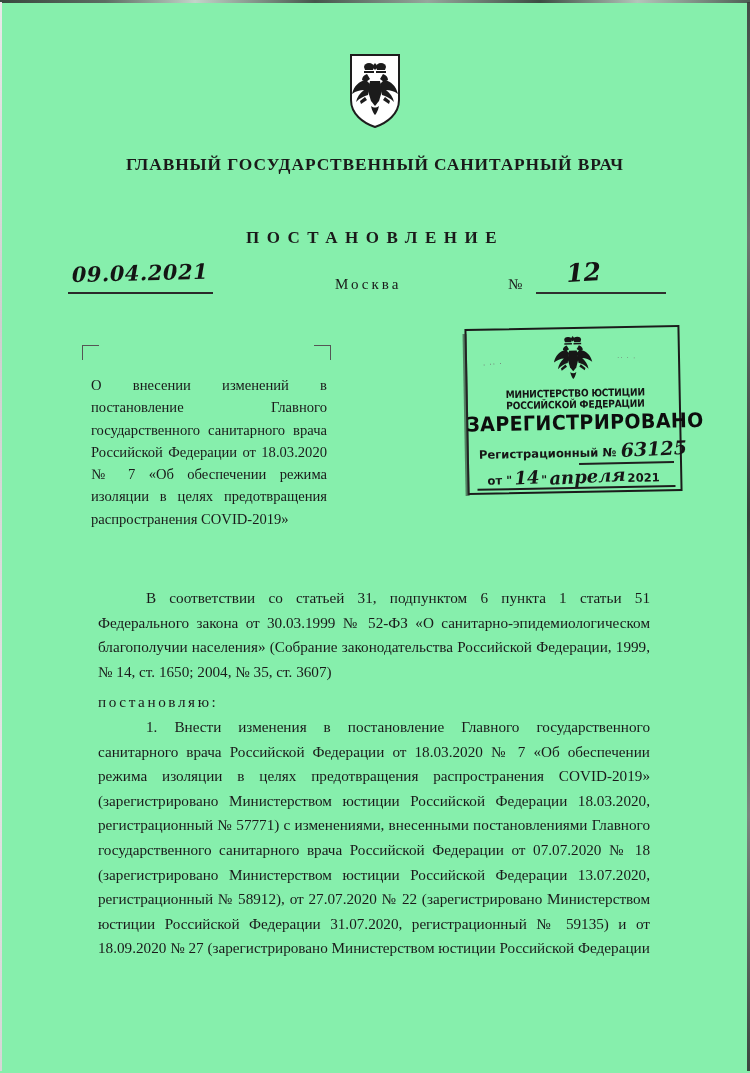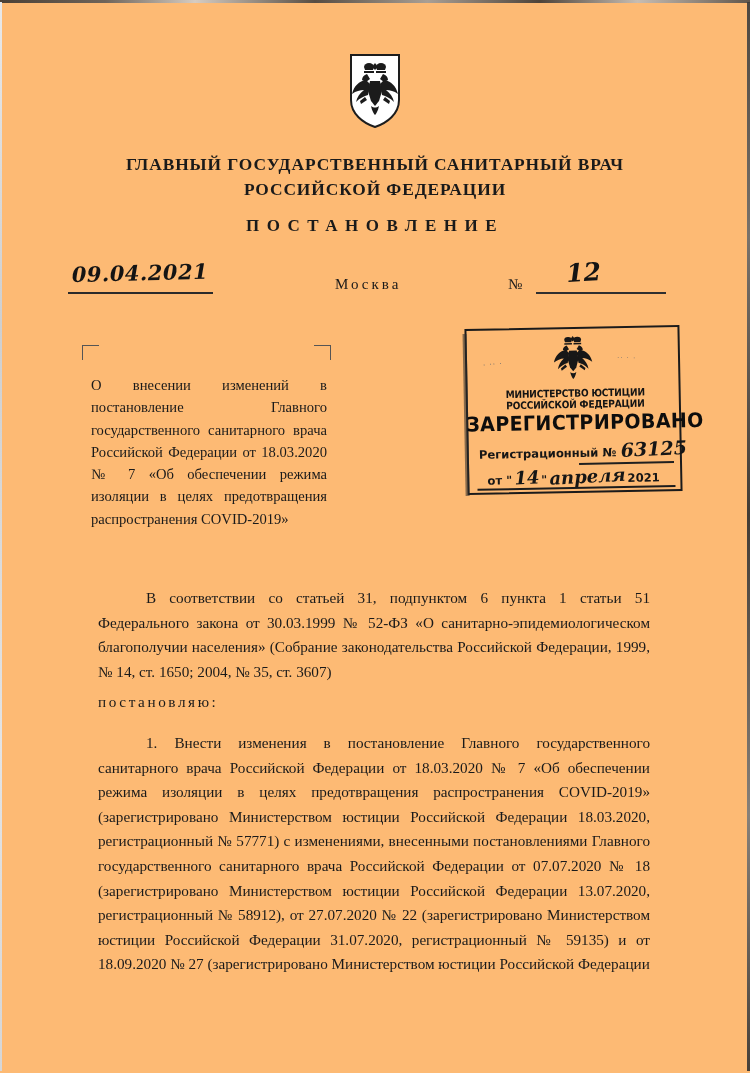--- a/index.html
+++ b/index.html
@@ -8,21 +8,21 @@
     background: #ffffff;
   }
   body {
     font-family: "Liberation Serif", serif;
     color: #1a1a1a;
   }
   #page {
     position: relative;
     width: 750px;
     height: 1073px;
-    background: #fdba74;
+    background: #86efac;
     overflow: hidden;
     box-sizing: border-box;
   }
   
   .scan-edge-top {
     position: absolute;
     left: 0; top: 0;
     width: 750px; height: 3px;
     background: linear-gradient(90deg,#2b2b2b 0%,#555 14%,#cfcfcf 26%,#3a3a3a 42%,
       #9a9a9a 57%,#2f2f2f 72%,#bdbdbd 85%,#444 100%);
@@ -59,21 +59,21 @@
     text-align: center;
     font-weight: bold;
     font-size: 17.4px;
     letter-spacing: 0.9px;
     line-height: 25px;
   }
   .org-title .l2 { display: block; }
 
   .doc-kind {
     position: absolute;
-    left: 110px; top: 216px;
+    left: 110px; top: 228px;
     width: 530px;
     text-align: center;
     font-weight: bold;
     font-size: 17px;
     letter-spacing: 7.5px;
   }
 
   
   .date-hand {
     position: absolute;
@@ -270,21 +270,21 @@
     hyphens: none;
   }
   .para.spaced-word {
     text-indent: 0;
     letter-spacing: 2.6px;
     margin-top: 6px;
     text-align: left;
   }
   .para.p-main {
     text-indent: 48px;
-    margin-top: 16px;
+    margin-top: 0;
   }
 </style>
 </head>
 <body>
 
 <div id="page">
 
   <div class="scan-edge-top"></div>
   <div class="scan-edge-left"></div>
   <div class="scan-edge-right"></div>
@@ -313,21 +313,20 @@
           <path d="M40 45 l5 4 -1 3 -6 -4 z"></path>
 
           <path d="M26 54 c1 5 3 8 4 9 1 -1 3 -4 4 -9 -3 2 -5 2 -8 0 z"></path>
         </g>
       </svg>
     </span>
   </div>
 
   <div class="org-title">
     <span>ГЛАВНЫЙ ГОСУДАРСТВЕННЫЙ САНИТАРНЫЙ ВРАЧ</span>
-    <span class="l2">РОССИЙСКОЙ ФЕДЕРАЦИИ</span>
   </div>
 
   <div class="doc-kind">ПОСТАНОВЛЕНИЕ</div>
 
   <div class="date-hand">09.04.2021</div>
   <div class="date-rule"></div>
 
   <div class="city">Москва</div>
 
   <div class="no-label">№</div>

